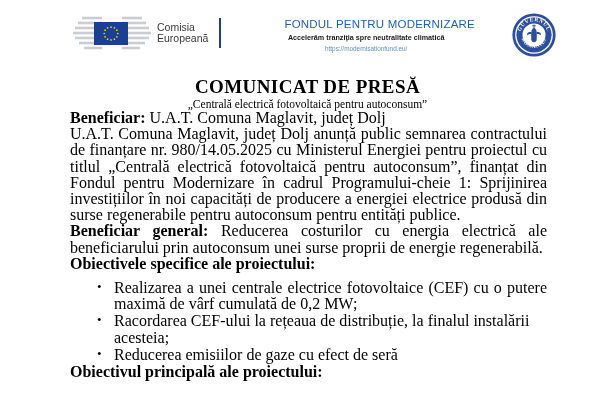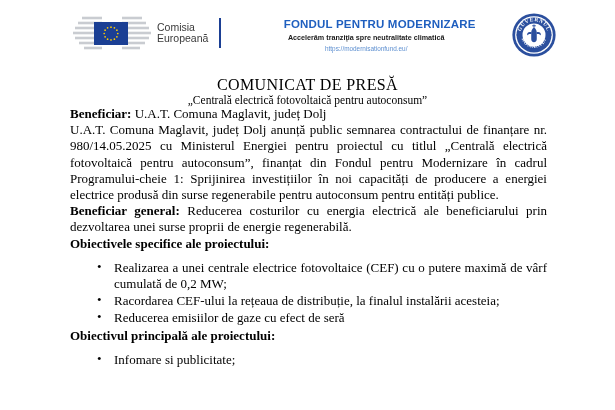--- a/index.html
+++ b/index.html
@@ -79,21 +79,21 @@
   }
 
   
   .fund {
     text-align: center;
     padding-top: 8px;
     font-family: "Liberation Sans", sans-serif;
   }
   .fund-title {
     font-size: 11.5px;
-    font-weight: bold;
+    font-weight: normal;
     letter-spacing: 0.2px;
     color: #1f5fbf;
     white-space: nowrap;
     margin-left: 27px;
   }
   .fund-sub {
     font-size: 7.2px;
     font-weight: bold;
     color: #1a1a1a;
     margin-top: 3px;
@@ -112,34 +112,34 @@
     height: 46px;
     border-radius: 50%;
     background: #ffffff;
     position: relative;
     margin-top: 2px;
   }
 
   
   .doc-title {
     text-align: center;
-    font-size: 16px;
-    font-weight: normal;
+    font-size: 19px;
+    font-weight: bold;
     letter-spacing: 0.4px;
     margin-top: 14px;
   }
   .doc-subtitle {
     text-align: center;
     font-size: 11.5px;
   }
 
   .content {
     padding: 0 68px 0 70px;
     box-sizing: border-box;
-    font-size: 13px;
+    font-size: 16px;
     line-height: 16.2px;
   }
   p.para {
     margin: 0;
     text-align: justify;
     text-justify: inter-word;
   }
   .lead {
     margin-top: 23px;
   }
@@ -270,21 +270,21 @@
 
   <div class="content">
 
     <p class="para lead">
       <b class="lbl">Beneficiar:</b><span> U.A.T. Comuna Maglavit, județ Dolj</span>
     </p>
 
     <p class="para gap-top">U.A.T. Comuna Maglavit, județ Dolj anunță public semnarea contractului de finanțare nr. 980/14.05.2025 cu Ministerul Energiei pentru proiectul cu titlul „Centrală electrică fotovoltaică pentru autoconsum”, finanțat din Fondul pentru Modernizare în cadrul Programului-cheie 1: Sprijinirea investițiilor în noi capacități de producere a energiei electrice produsă din surse regenerabile pentru autoconsum pentru entități publice.</p>
 
     <p class="para gap-top-lg">
-      <b class="lbl">Beneficiar general:</b><span> Reducerea costurilor cu energia electrică ale beneficiarului prin dezvoltarea unei surse proprii de energie regenerabilă.</span>
+      <b class="lbl">Beneficiar general:</b><span> Reducerea costurilor cu energia electrică ale beneficiarului prin autoconsum unei surse proprii de energie regenerabilă.</span>
     </p>
 
     <p class="para gap-top-lg">
       <b class="lbl">Obiectivele specifice ale proiectului:</b>
     </p>
 
     <ul class="bullets">
       <li>Realizarea a unei centrale electrice fotovoltaice (CEF) cu o putere maximă de vârf cumulată de 0,2 MW;</li>
       <li class="nojust">Racordarea CEF-ului la rețeaua de distribuție, la finalul instalării acesteia;</li>
       <li class="nojust">Reducerea emisiilor de gaze cu efect de seră</li>

